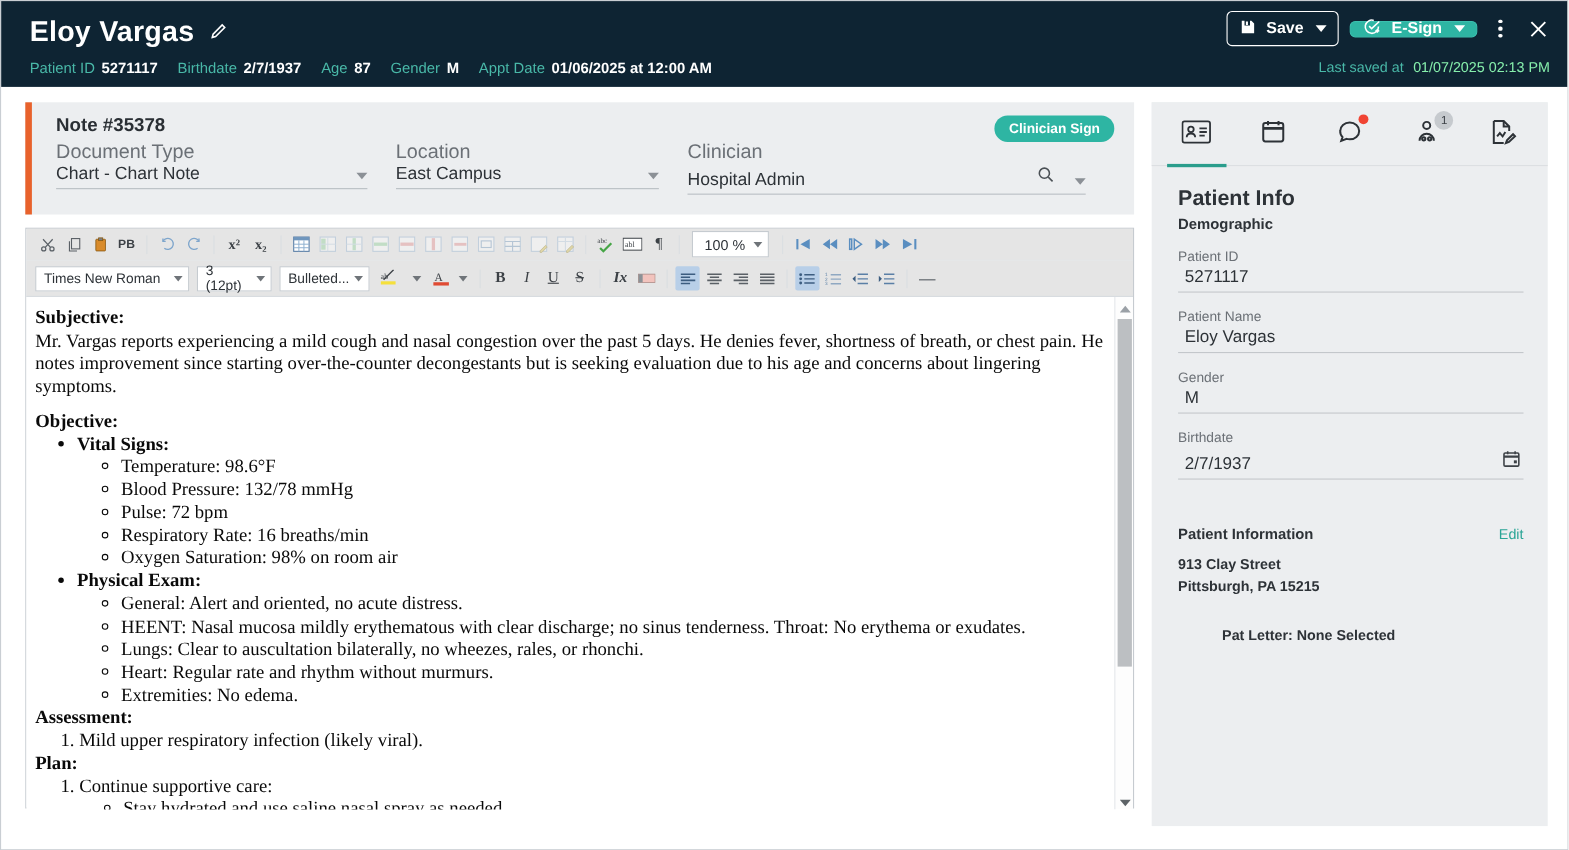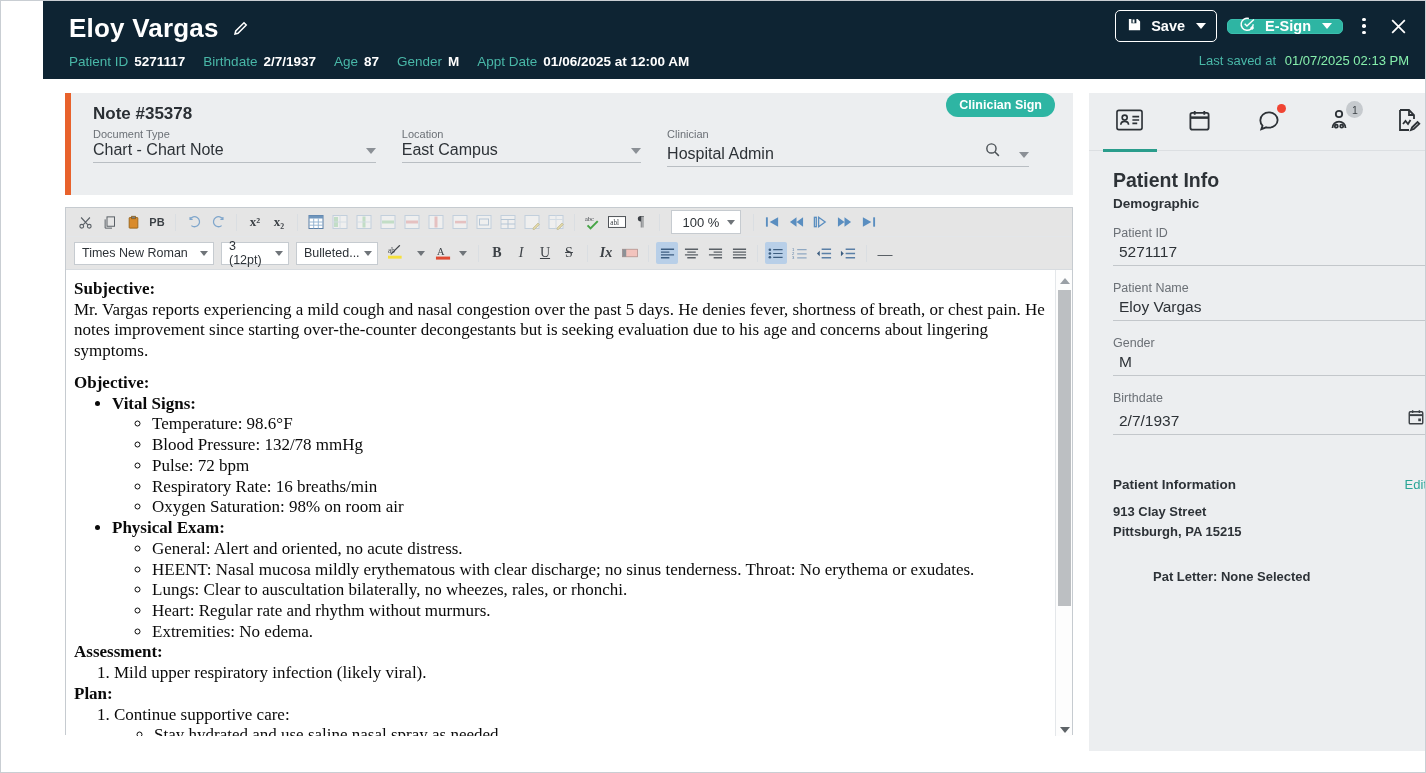--- a/index.html
+++ b/index.html
@@ -9,21 +9,20 @@
     background: #ffffff;
     font-family: "Liberation Sans", sans-serif;
     overflow: hidden;
   }
   .app {
     position: relative;
     width: 1426px; height: 773px;
     background: #ffffff;
     border: 1px solid #c9ced3;
     overflow: hidden;
-    padding-left: 42px;
   }
 
   
   .header {
     height: 78px;
     background: #0e2433;
     padding: 8px 16px 0 26px;
     position: relative;
   }
   .hdr-title-row { display: flex; align-items: center; height: 38px; }
@@ -112,32 +111,32 @@
     border-left: 6px solid #e8622c;
     height: 102px;
     padding: 11px 18px 0 22px;
     position: relative;
   }
   .note-title {
     font-size: 17px; font-weight: bold; color: #2a2f34;
     margin-bottom: 4px;
   }
   .clinician-sign-badge {
-    position: absolute; right: 18px; top: 0;
+    position: absolute; right: 18px; top: 12px;
     background: #2eb5a3; color: #ffffff;
     font-size: 12.5px; font-weight: bold;
     padding: 5px 13px; border-radius: 13px;
     cursor: pointer;
   }
   .fields-row { display: flex; gap: 0; }
   .field { position: relative; padding-right: 26px; }
   .field.doctype { width: 312px; }
   .field.location { width: 268px; }
   .field.clinician { width: 392px; }
-  .field-label { font-size: 11px; color: #6b7076; margin-bottom: 1px; }
+  .field-label { font-size: 18px; color: #6b7076; margin-bottom: 1px; }
   .field-value-row {
     display: flex; align-items: flex-end;
     border-bottom: 1px solid #b9bec3;
     padding-bottom: 3px;
   }
   .field-value {
     font-size: 16px; color: #2d3237;
     flex: 1;
     white-space: nowrap; overflow: hidden;
   }

